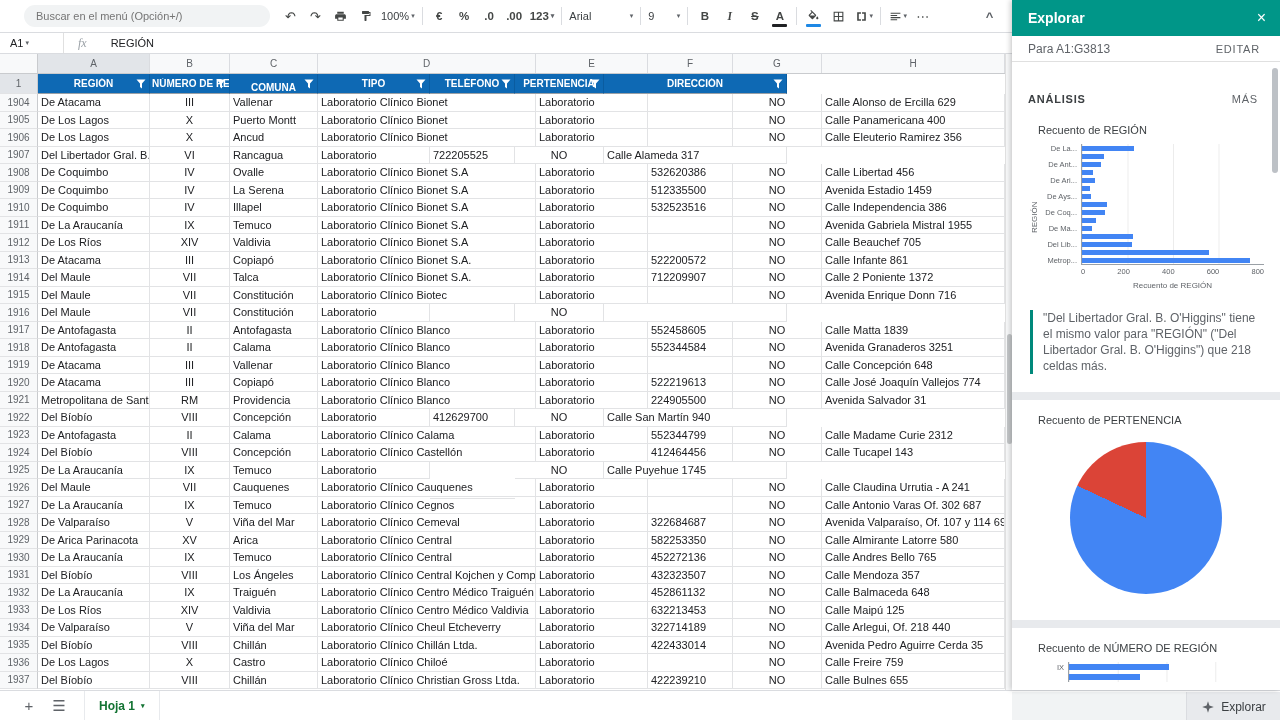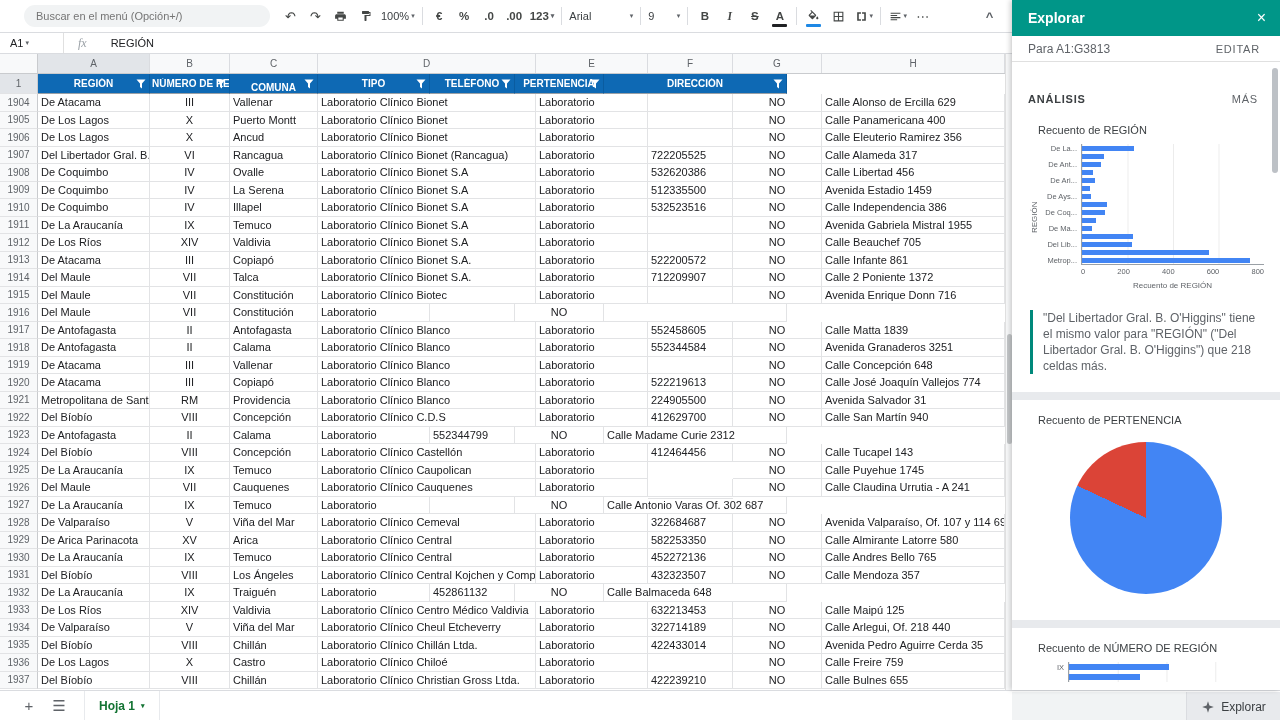--- a/index.html
+++ b/index.html
@@ -294,21 +294,20 @@
         <div class="gcell" style="width: 112px;">Laboratorio</div>
         <div class="gcell" style="width: 85px;"></div>
         <div class="gcell ctr" style="width: 89px;">NO</div>
         <div class="gcell" style="width: 183px;">Calle Eleuterio Ramirez 356</div>
       </div>
       <div class="grow">
         <div class="gnum">1907</div>
         <div class="gcell" style="width: 112px;">Del Libertador Gral. B. O'Higgins</div>
         <div class="gcell ctr" style="width: 80px;">VI</div>
         <div class="gcell" style="width: 88px;">Rancagua</div>
-        <div class="gcell" style="width: 218px;">Laboratorio Clínico Bionet (Rancagua)</div>
         <div class="gcell" style="width: 112px;">Laboratorio</div>
         <div class="gcell" style="width: 85px;">722205525</div>
         <div class="gcell ctr" style="width: 89px;">NO</div>
         <div class="gcell" style="width: 183px;">Calle Alameda 317</div>
       </div>
       <div class="grow">
         <div class="gnum">1908</div>
         <div class="gcell" style="width: 112px;">De Coquimbo</div>
         <div class="gcell ctr" style="width: 80px;">IV</div>
         <div class="gcell" style="width: 88px;">Ovalle</div>
@@ -458,31 +457,31 @@
         <div class="gcell" style="width: 112px;">Laboratorio</div>
         <div class="gcell" style="width: 85px;">224905500</div>
         <div class="gcell ctr" style="width: 89px;">NO</div>
         <div class="gcell" style="width: 183px;">Avenida Salvador 31</div>
       </div>
       <div class="grow">
         <div class="gnum">1922</div>
         <div class="gcell" style="width: 112px;">Del Bíobío</div>
         <div class="gcell ctr" style="width: 80px;">VIII</div>
         <div class="gcell" style="width: 88px;">Concepción</div>
-        <div class="gcell" style="width: 218px;">Laboratorio Clínico C.D.S</div>
         <div class="gcell" style="width: 112px;">Laboratorio</div>
         <div class="gcell" style="width: 85px;">412629700</div>
         <div class="gcell ctr" style="width: 89px;">NO</div>
         <div class="gcell" style="width: 183px;">Calle San Martín 940</div>
       </div>
       <div class="grow">
         <div class="gnum">1923</div>
         <div class="gcell" style="width: 112px;">De Antofagasta</div>
         <div class="gcell ctr" style="width: 80px;">II</div>
         <div class="gcell" style="width: 88px;">Calama</div>
+        <div class="gcell" style="width: 218px;">Laboratorio Clínico Calama</div>
         <div class="gcell" style="width: 112px;">Laboratorio</div>
         <div class="gcell" style="width: 85px;">552344799</div>
         <div class="gcell ctr" style="width: 89px;">NO</div>
         <div class="gcell" style="width: 183px;">Calle Madame Curie 2312</div>
       </div>
       <div class="grow">
         <div class="gnum">1924</div>
         <div class="gcell" style="width: 112px;">Del Bíobío</div>
         <div class="gcell ctr" style="width: 80px;">VIII</div>
         <div class="gcell" style="width: 88px;">Concepción</div>
@@ -490,21 +489,20 @@
         <div class="gcell" style="width: 112px;">Laboratorio</div>
         <div class="gcell" style="width: 85px;">412464456</div>
         <div class="gcell ctr" style="width: 89px;">NO</div>
         <div class="gcell" style="width: 183px;">Calle Tucapel 143</div>
       </div>
       <div class="grow">
         <div class="gnum">1925</div>
         <div class="gcell" style="width: 112px;">De La Araucanía</div>
         <div class="gcell ctr" style="width: 80px;">IX</div>
         <div class="gcell" style="width: 88px;">Temuco</div>
-        <div class="gcell" style="width: 218px;">Laboratorio Clínico Caupolican</div>
         <div class="gcell" style="width: 112px;">Laboratorio</div>
         <div class="gcell" style="width: 85px; margin-top: 36px;">452955560</div>
         <div class="gcell ctr" style="width: 89px;">NO</div>
         <div class="gcell" style="width: 183px;">Calle Puyehue 1745</div>
       </div>
       <div class="grow">
         <div class="gnum">1926</div>
         <div class="gcell" style="width: 112px;">Del Maule</div>
         <div class="gcell ctr" style="width: 80px;">VII</div>
         <div class="gcell" style="width: 88px;">Cauquenes</div>
@@ -512,20 +510,21 @@
         <div class="gcell" style="width: 112px;">Laboratorio</div>
         <div class="gcell" style="width: 85px;"></div>
         <div class="gcell ctr" style="width: 89px;">NO</div>
         <div class="gcell" style="width: 183px;">Calle Claudina Urrutia - A 241</div>
       </div>
       <div class="grow">
         <div class="gnum">1927</div>
         <div class="gcell" style="width: 112px;">De La Araucanía</div>
         <div class="gcell ctr" style="width: 80px;">IX</div>
         <div class="gcell" style="width: 88px;">Temuco</div>
+        <div class="gcell" style="width: 218px;">Laboratorio Clínico Cegnos</div>
         <div class="gcell" style="width: 112px;">Laboratorio</div>
         <div class="gcell" style="width: 85px;"></div>
         <div class="gcell ctr" style="width: 89px;">NO</div>
         <div class="gcell" style="width: 183px;">Calle Antonio Varas Of. 302 687</div>
       </div>
       <div class="grow">
         <div class="gnum">1928</div>
         <div class="gcell" style="width: 112px;">De Valparaíso</div>
         <div class="gcell ctr" style="width: 80px;">V</div>
         <div class="gcell" style="width: 88px;">Viña del Mar</div>
@@ -566,20 +565,21 @@
         <div class="gcell" style="width: 112px;">Laboratorio</div>
         <div class="gcell" style="width: 85px;">432323507</div>
         <div class="gcell ctr" style="width: 89px;">NO</div>
         <div class="gcell" style="width: 183px;">Calle Mendoza 357</div>
       </div>
       <div class="grow">
         <div class="gnum">1932</div>
         <div class="gcell" style="width: 112px;">De La Araucanía</div>
         <div class="gcell ctr" style="width: 80px;">IX</div>
         <div class="gcell" style="width: 88px;">Traiguén</div>
+        <div class="gcell" style="width: 218px;">Laboratorio Clínico Centro Médico Traiguén</div>
         <div class="gcell" style="width: 112px;">Laboratorio</div>
         <div class="gcell" style="width: 85px;">452861132</div>
         <div class="gcell ctr" style="width: 89px;">NO</div>
         <div class="gcell" style="width: 183px;">Calle Balmaceda 648</div>
       </div>
       <div class="grow">
         <div class="gnum">1933</div>
         <div class="gcell" style="width: 112px;">De Los Ríos</div>
         <div class="gcell ctr" style="width: 80px;">XIV</div>
         <div class="gcell" style="width: 88px;">Valdivia</div>

